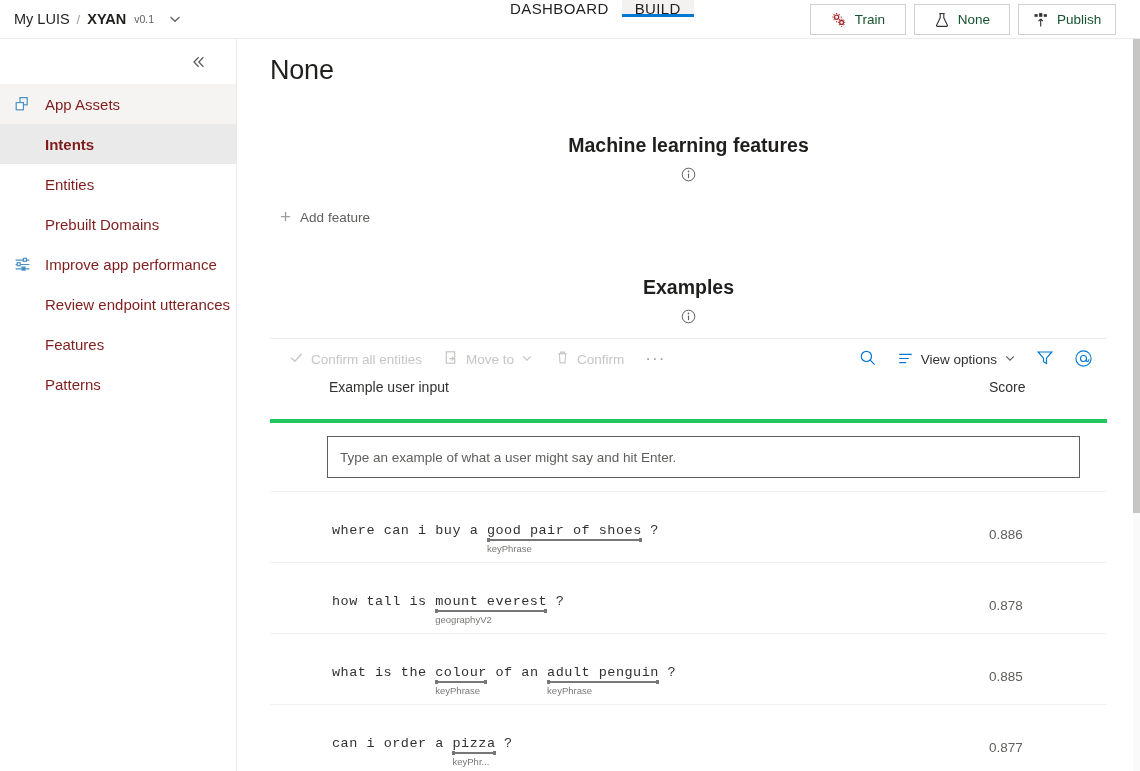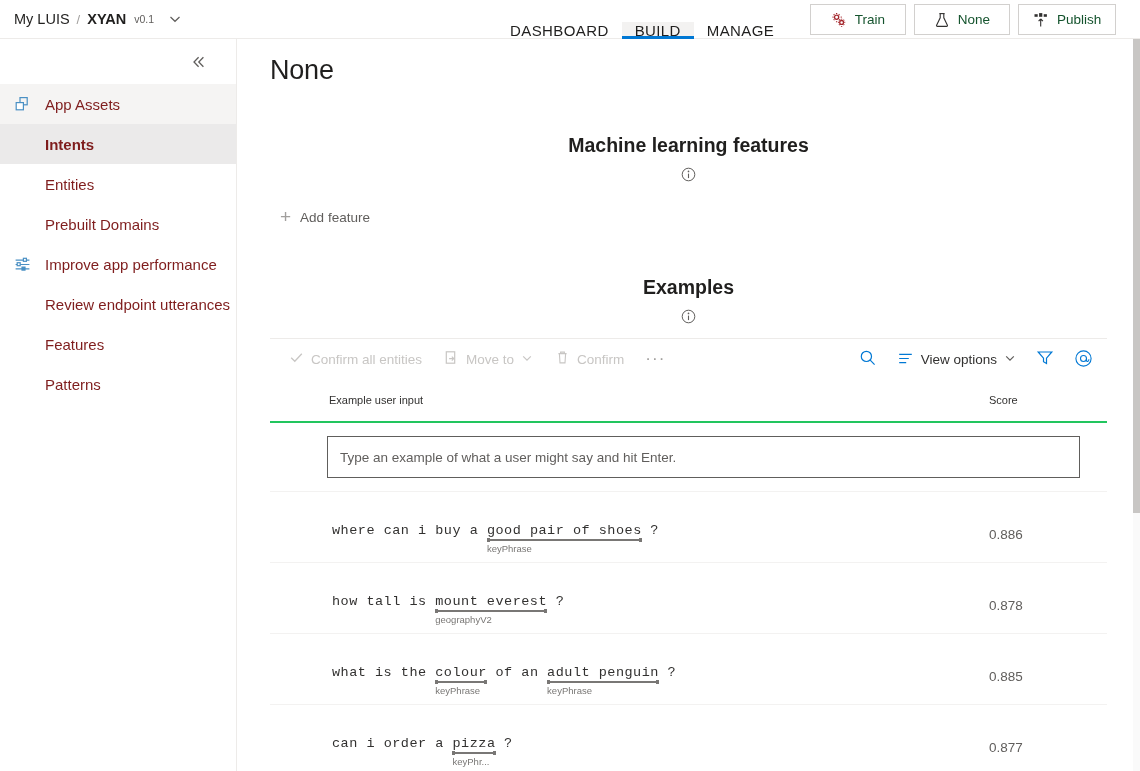--- a/index.html
+++ b/index.html
@@ -24,21 +24,21 @@
     padding-left: 14px; height: 100%;
   }
   .bc-my { font-size: 14.5px; color: #201f1e; }
   .bc-sep { font-size: 13px; color: #a19f9d; }
   .bc-app { font-size: 14.5px; color: #201f1e; font-weight: 700; }
   .bc-ver { font-size: 10.5px; color: #605e5c; margin-left: 1px; }
   .bc-chev { margin-left: 7px; display: flex; align-items: center; }
 
   .navtabs {
     position: absolute; left: 497px; top: 0;
-    height: 39px; display: flex; align-items: flex-end;
+    height: 39px; display: flex; align-items: flex-start;
   }
   .navtab {
     display: flex; align-items: center; justify-content: center;
     padding: 0 13px; font-size: 15px; letter-spacing: .4px;
     color: #201f1e; position: relative; cursor: pointer;
     background: transparent;
   }
   .navtab.active { background: #f3f2f1; font-weight: 400; }
   .navtab.active::after {
     content: ""; position: absolute; left: 0; right: 0; bottom: 0;
@@ -135,23 +135,23 @@
     display: flex; align-items: center; gap: 0;
   }
   .tb-r-item {
     display: flex; align-items: center; gap: 7px;
     padding: 0 10px; height: 32px;
     font-size: 13.5px; color: #323130; cursor: pointer;
   }
 
   
   .tbl-head {
-    display: flex; align-items: center;
-    height: 44px; border-bottom: 2px solid #22c55e;
-    font-size: 11px; color: #323130;
+    display: flex; 
+    height: 44px; border-bottom: 4px solid #22c55e;
+    font-size: 14px; color: #323130;
   }
   .col-input { padding-left: 59px; flex: 1; }
   .col-score { width: 148px; text-align: left; padding-left: 30px; }
 
   .input-row {
     height: 68px; display: flex; align-items: center;
     padding-left: 57px; padding-right: 27px;
   }
   .utt-input {
     flex: 1; height: 42px;
@@ -220,21 +220,20 @@
     <span class="bc-chev">
       <svg width="14" height="14" viewBox="0 0 14 14">
           <path d="M2.5 5 L7 9.3 L11.5 5" fill="none" stroke="#605e5c" stroke-width="1.2"></path>
         </svg>
     </span>
   </div>
 
   <div class="navtabs">
     <div class="navtab">DASHBOARD</div>
     <div class="navtab active">BUILD</div>
-    <div class="navtab">MANAGE</div>
   </div>
 
   <div class="actionbtns">
     <div class="actbtn">
       <span>
         <svg width="16" height="16" viewBox="0 0 16 16">
           <g fill="none" stroke="#a4262c" stroke-width="1.3">
             <circle cx="5.6" cy="5.2" r="2.1"></circle>
             <path d="M5.6 2.1v-1M5.6 9.3v1M2.5 5.2h-1M9.7 5.2h1M3.4 3.0 2.7 2.3M8.5 7.4l.7.7M7.8 3.0l.7-.7M3.4 7.4l-.7.7"></path>
             <circle cx="10.6" cy="10.4" r="1.9"></circle>

